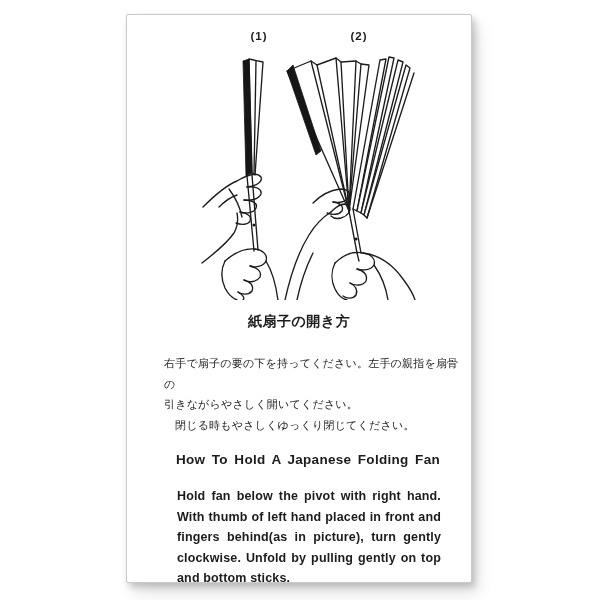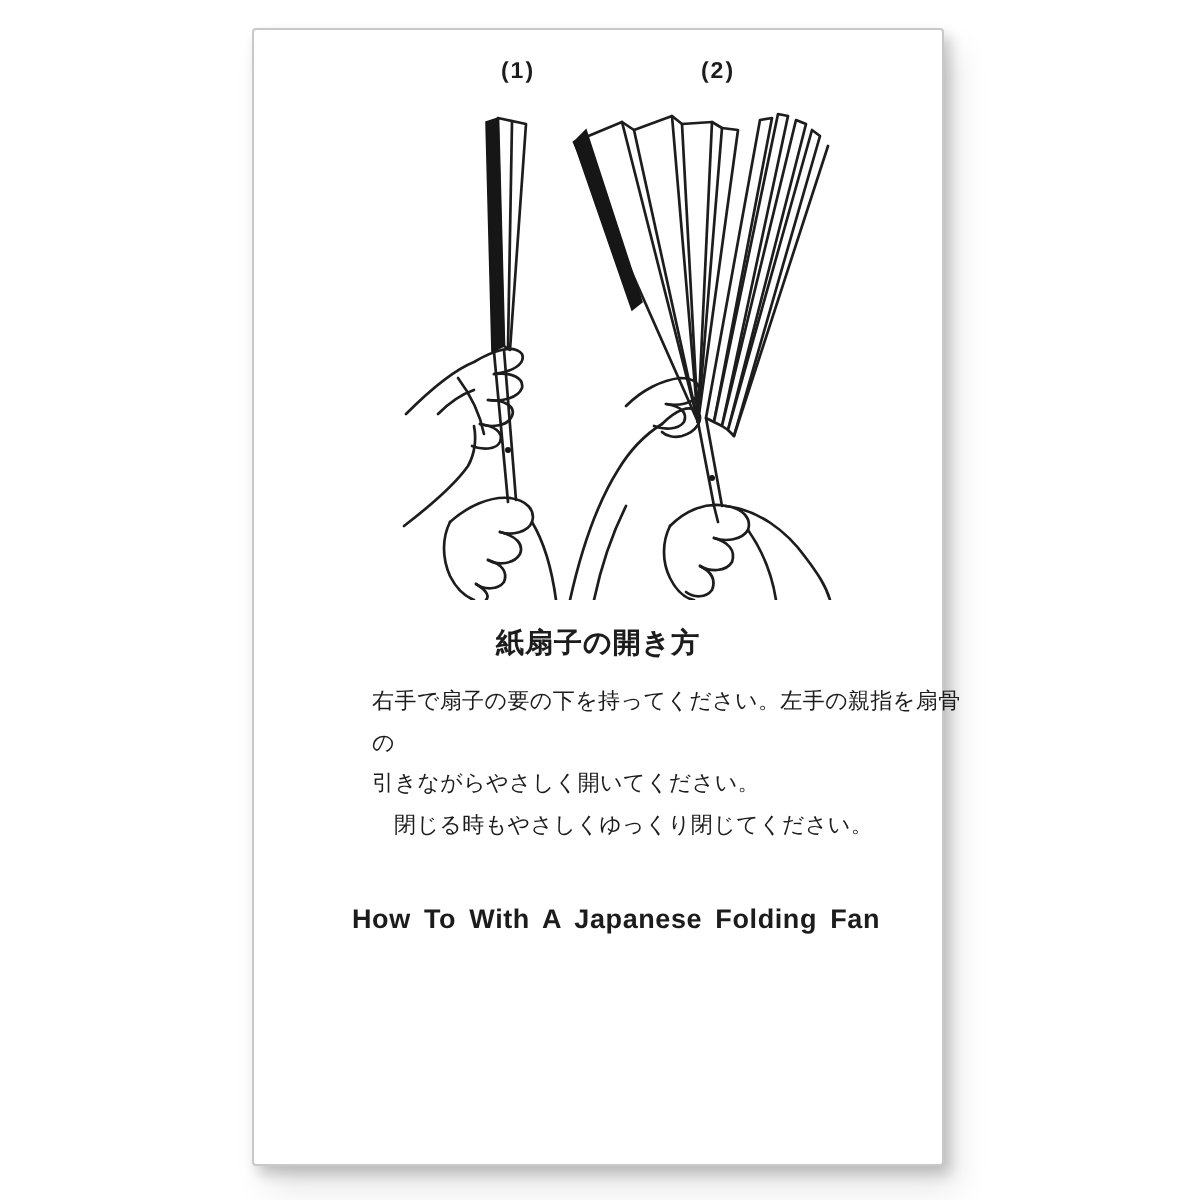--- a/index.html
+++ b/index.html
@@ -14,22 +14,22 @@
     font-size:11.5px;font-weight:700;letter-spacing:1px;}
   #label1{left:112px}
   #label2{left:212px}
   .fig{position:absolute;top:40px;}
   #fig1{left:72px;width:96px;height:245px;}
   #fig2{left:156px;width:148px;height:245px;}
   .sketch{stroke:#1d1d1d;stroke-width:1.35;fill:none;stroke-linecap:round;stroke-linejoin:round;}
   .dark{fill:#161616;stroke:#161616;stroke-width:.8;}
   .white{fill:#ffffff;}
   .jp-heading{position:absolute;left:121px;top:298px;font-size:14px;font-weight:700;letter-spacing:.5px;}
-  .jp-body{position:absolute;left:37px;top:326px;width:296px;font-size:11px;
-    line-height:20.5px;letter-spacing:.2px;margin-left:22px;}
+  .jp-body{position:absolute;left:37px;top:338px;width:296px;font-size:11px;
+    line-height:20.5px;letter-spacing:.2px;}
   .jp-body .indent{padding-left:11px;}
   .en-heading{position:absolute;left:49px;top:437px;width:264px;font-size:13.5px;font-weight:700;
     letter-spacing:.3px;text-align:justify;text-align-last:justify;}
   .en-body{position:absolute;left:50px;top:471px;width:264px;font-size:12.5px;font-weight:700;
     line-height:20.6px;letter-spacing:.15px;}
   .en-body .line{text-align:justify;text-align-last:justify;}
   .en-body .line.last{text-align:last;text-align-last:left;}
 </style>
 </head>
 <body>
@@ -105,17 +105,24 @@
     </svg>
 
     <div class="jp-heading">紙扇子の開き方</div>
 
     <div class="jp-body">
       <div class="line">右手で扇子の要の下を持ってください。左手の親指を扇骨の</div>
       <div class="line">引きながらやさしく開いてください。</div>
       <div class="line indent">閉じる時もやさしくゆっくり閉じてください。</div>
     </div>
 
-    <div class="en-heading">How To With A Japanese Folding Fan</div>
+    <div class="en-heading">How To Hold A Japanese Folding Fan</div>
 
+    <div class="en-body">
+      <div class="line">Hold fan below the pivot with right hand.</div>
+      <div class="line">With thumb of left hand placed in front and</div>
+      <div class="line">fingers behind(as in picture), turn gently</div>
+      <div class="line">clockwise. Unfold by pulling gently on top</div>
+      <div class="line last">and bottom sticks.</div>
+    </div>
 
   </div>
 </div>
 
 </body></html>

